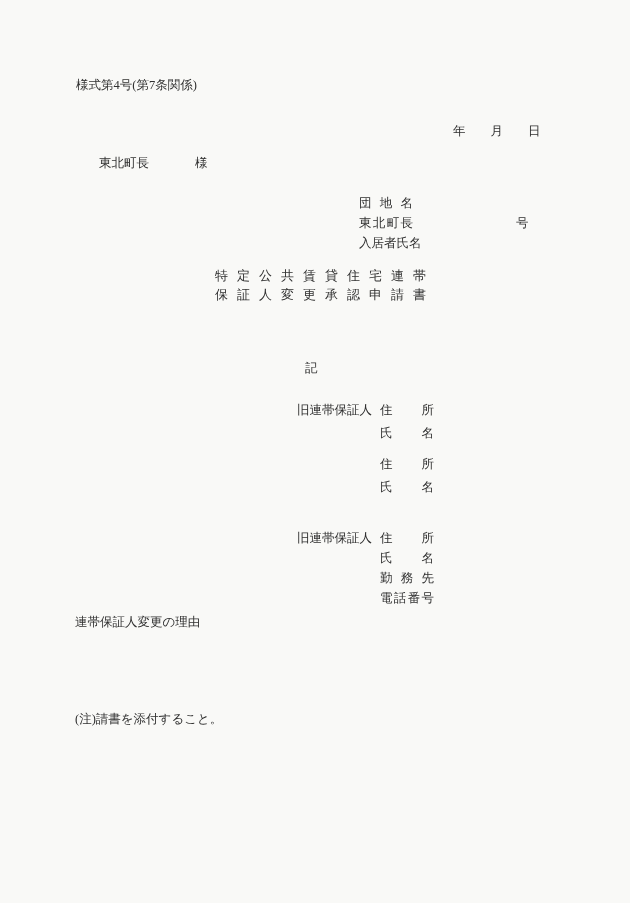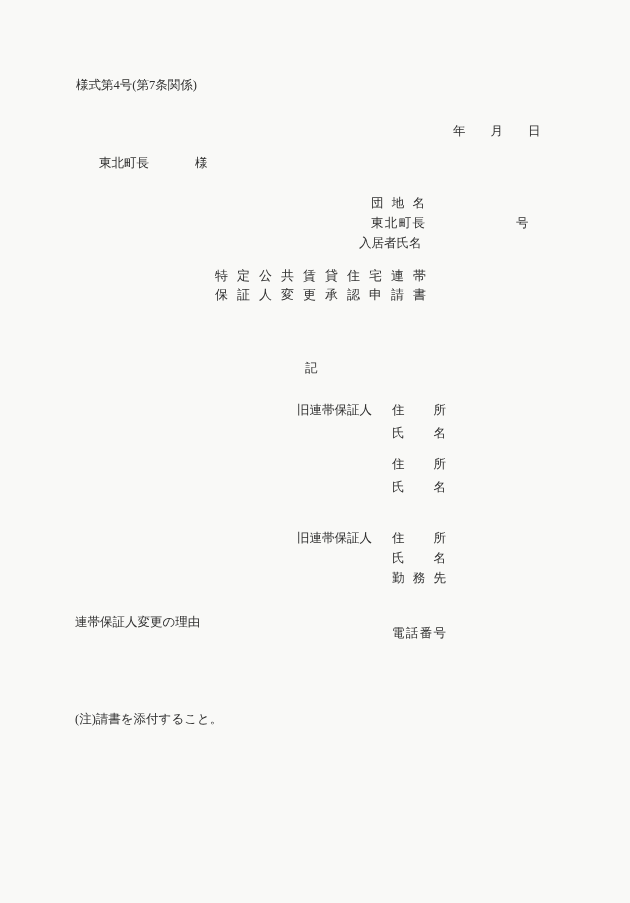--- a/index.html
+++ b/index.html
@@ -22,21 +22,20 @@
     line-height: 1.15;
   }
   .abs { position: absolute; white-space: pre; }
   
   .jl {
     display: inline-block;
     width: 54px;
     text-align: justify;
     text-align-last: justify;
     white-space: normal;
-    margin-left: 12px;
   }
   .title-line {
     letter-spacing: 9px;
     font-size: 13px;
   }
 </style>
 </head>
 <body>
 
 <div class="page">
@@ -65,19 +64,19 @@
   <div class="abs" style="left:380px; top:403px"><span class="jl">住所</span></div>
   <div class="abs" style="left:380px; top:426px"><span class="jl">氏名</span></div>
 
   <div class="abs" style="left:380px; top:457px"><span class="jl">住所</span></div>
   <div class="abs" style="left:380px; top:480px"><span class="jl">氏名</span></div>
 
   <div class="abs" style="left:297px; top:531px">旧連帯保証人</div>
   <div class="abs" style="left:380px; top:531px"><span class="jl">住所</span></div>
   <div class="abs" style="left:380px; top:551px"><span class="jl">氏名</span></div>
   <div class="abs" style="left:380px; top:571px"><span class="jl">勤務先</span></div>
-  <div class="abs" style="left:380px; top:626px"><span class="jl">電話番号</span></div>
+  <div class="abs" style="left:380px; top:591px"><span class="jl">電話番号</span></div>
 
   <div class="abs" style="left:75px; top:615px">連帯保証人変更の理由</div>
 
   <div class="abs" style="left:75px; top:712px">(注)請書を添付すること。</div>
 
 </div>
 
 </body></html>

